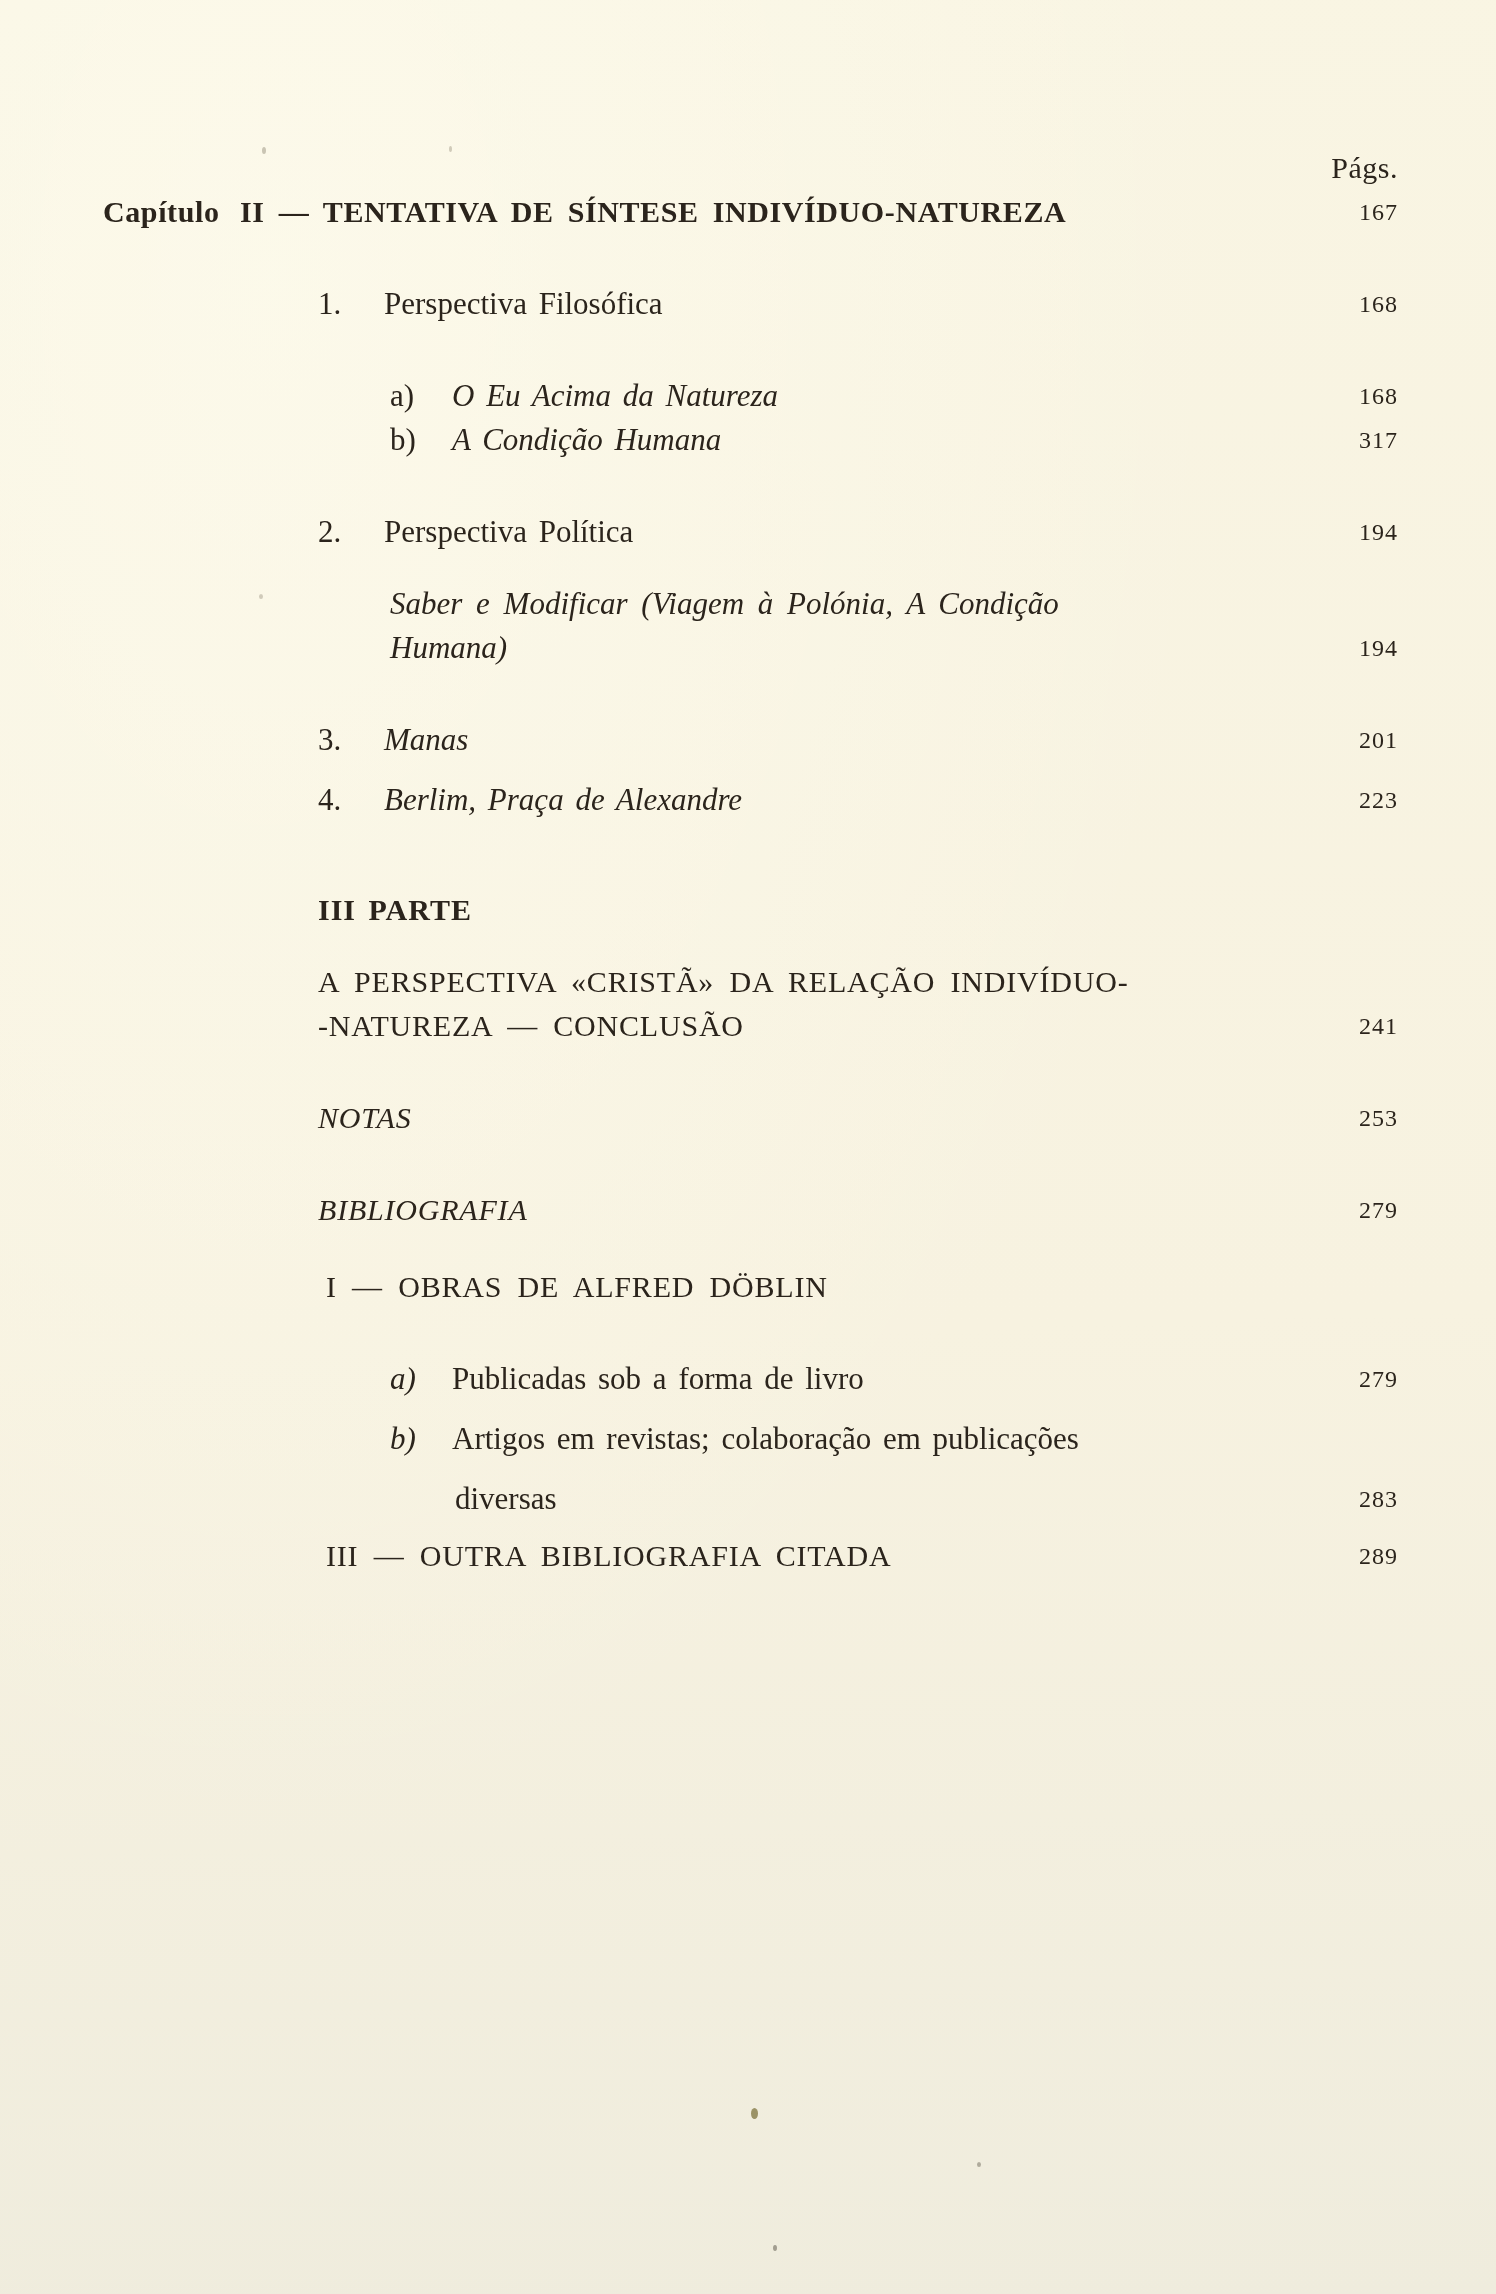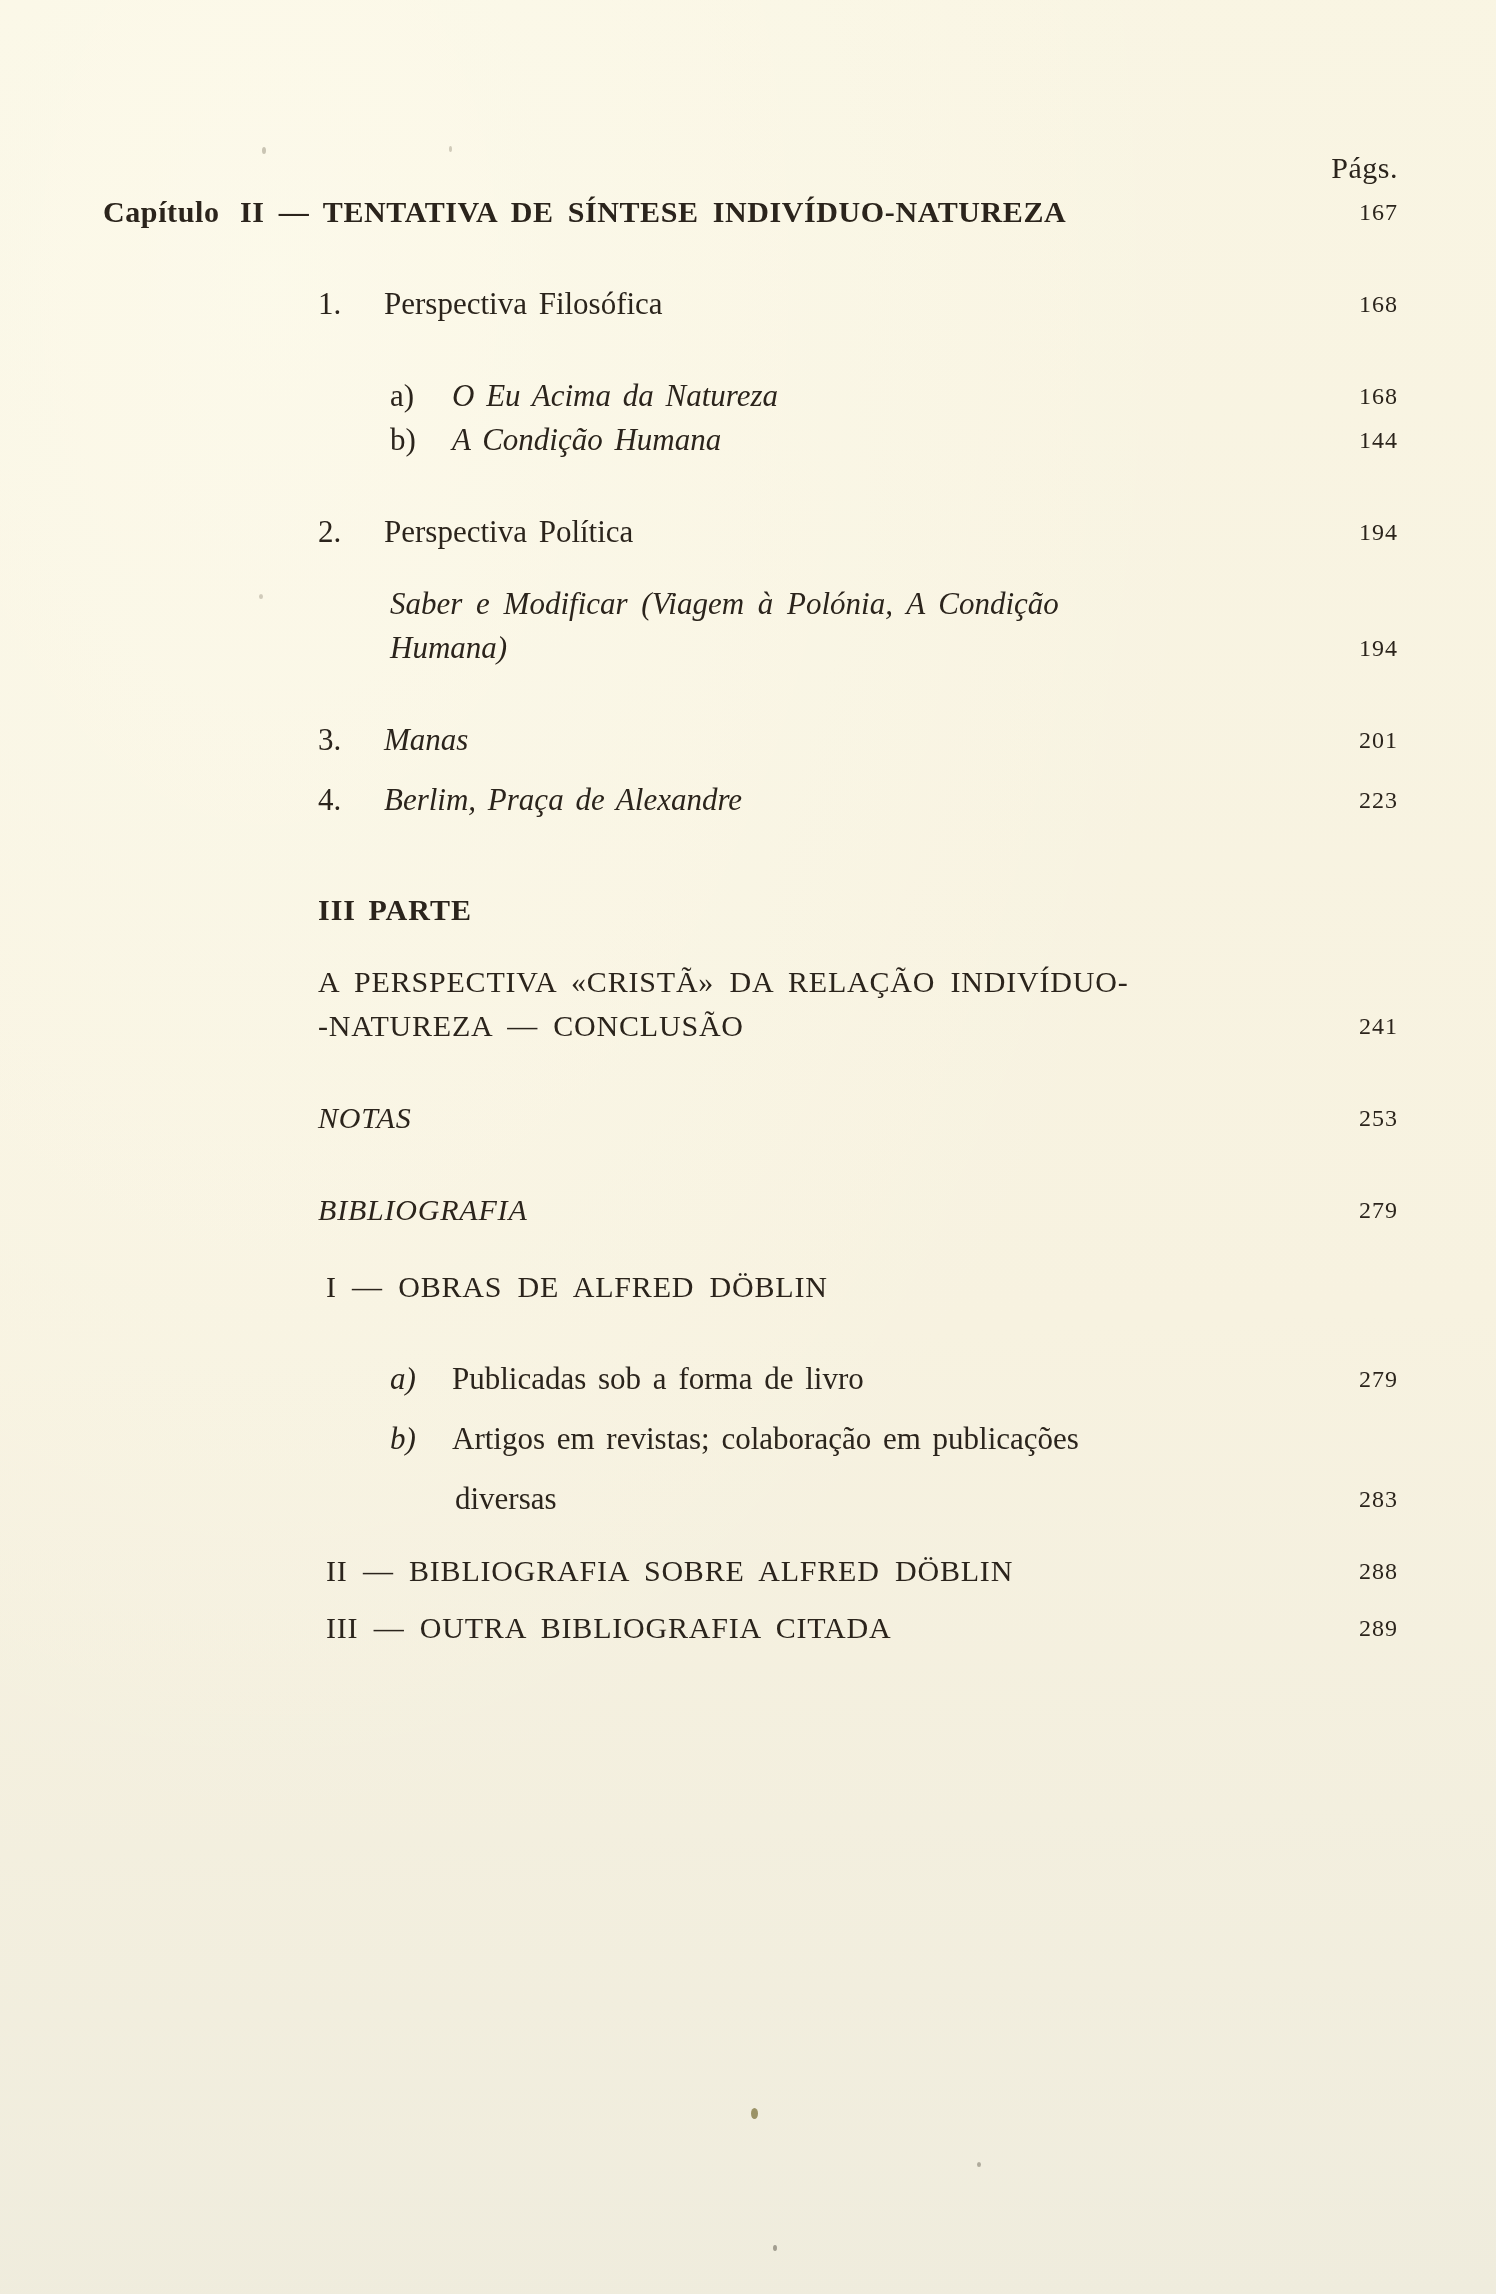--- a/index.html
+++ b/index.html
@@ -75,36 +75,35 @@
 </style>
 </head>
 <body>
 
 <div class="page">
   <div class="pags">Págs.</div>
   <div id="toc">
       <div class="toc-line style-chapter gap-none ind-chapter"><span class="part-cap">Capítulo</span><span class="part-word">II — TENTATIVA DE SÍNTESE INDIVÍDUO-NATUREZA</span><span class="page-num">167</span></div>
       <div class="toc-line style-section gap-standard ind-section"><span class="part-num">1.</span><span class="part-word">Perspectiva Filosófica</span><span class="page-num">168</span></div>
       <div class="toc-line style-section gap-standard ind-sub"><span class="part-let">a)</span><span class="part-it">O Eu Acima da Natureza</span><span class="page-num">168</span></div>
-      <div class="toc-line style-section gap-none ind-sub"><span class="part-let">b)</span><span class="part-it">A Condição Humana</span><span class="page-num">144</span></div>
+      <div class="toc-line style-section gap-none ind-sub"><span class="part-let">b)</span><span class="part-it">A Condição Humana</span><span class="page-num">317</span></div>
       <div class="toc-line style-section gap-standard ind-section"><span class="part-num">2.</span><span class="part-word">Perspectiva Política</span><span class="page-num">194</span></div>
       <div class="toc-line style-italic-run gap-medium ind-sub"><span class="part-it">Saber e Modificar (Viagem à Polónia, A Condição</span></div>
       <div class="toc-line style-italic-run gap-none ind-sub"><span class="part-it">Humana)</span><span class="page-num">194</span></div>
       <div class="toc-line style-section gap-standard ind-section"><span class="part-num">3.</span><span class="part-it">Manas</span><span class="page-num">201</span></div>
       <div class="toc-line style-section gap-hair ind-section"><span class="part-num">4.</span><span class="part-it">Berlim, Praça de Alexandre</span><span class="page-num">223</span></div>
       <div class="toc-line style-part-heading gap-large ind-section"><span class="part-word">III PARTE</span></div>
       <div class="toc-line style-caps-line gap-medium ind-section"><span class="part-word">A PERSPECTIVA «CRISTÃ» DA RELAÇÃO INDIVÍDUO-</span></div>
       <div class="toc-line style-caps-line gap-none ind-section"><span class="part-word">-NATUREZA — CONCLUSÃO</span><span class="page-num">241</span></div>
       <div class="toc-line style-italic-caps gap-standard ind-section"><span class="part-it">NOTAS</span><span class="page-num">253</span></div>
       <div class="toc-line style-italic-caps gap-standard ind-section"><span class="part-it">BIBLIOGRAFIA</span><span class="page-num">279</span></div>
       <div class="toc-line style-caps-line gap-small ind-roman"><span class="part-word">I — OBRAS DE ALFRED DÖBLIN</span></div>
       <div class="toc-line style-section gap-standard ind-sub"><span class="part-let-it">a)</span><span class="part-word">Publicadas sob a forma de livro</span><span class="page-num">279</span></div>
       <div class="toc-line style-section gap-hair ind-sub"><span class="part-let-it">b)</span><span class="part-word">Artigos em revistas; colaboração em publicações</span></div>
       <div class="toc-line style-plain gap-hair ind-cont"><span class="part-word">diversas</span><span class="page-num">283</span></div>
-      <div class="toc-line style-caps-line gap-medium ind-roman"><span class="part-word">II — BIBLIOGRAFIA SOBRE ALFRED DÖBLIN</span><span class="page-num">288</span></div>
       <div class="toc-line style-caps-line gap-tight ind-roman"><span class="part-word">III — OUTRA BIBLIOGRAFIA CITADA</span><span class="page-num">289</span></div>
     </div>
   <div class="speck s1"></div>
   <div class="speck s2"></div>
   <div class="speck s3"></div>
   <div class="speck s4"></div>
   <div class="speck s5"></div>
   <div class="speck s6"></div>
 </div>
 

